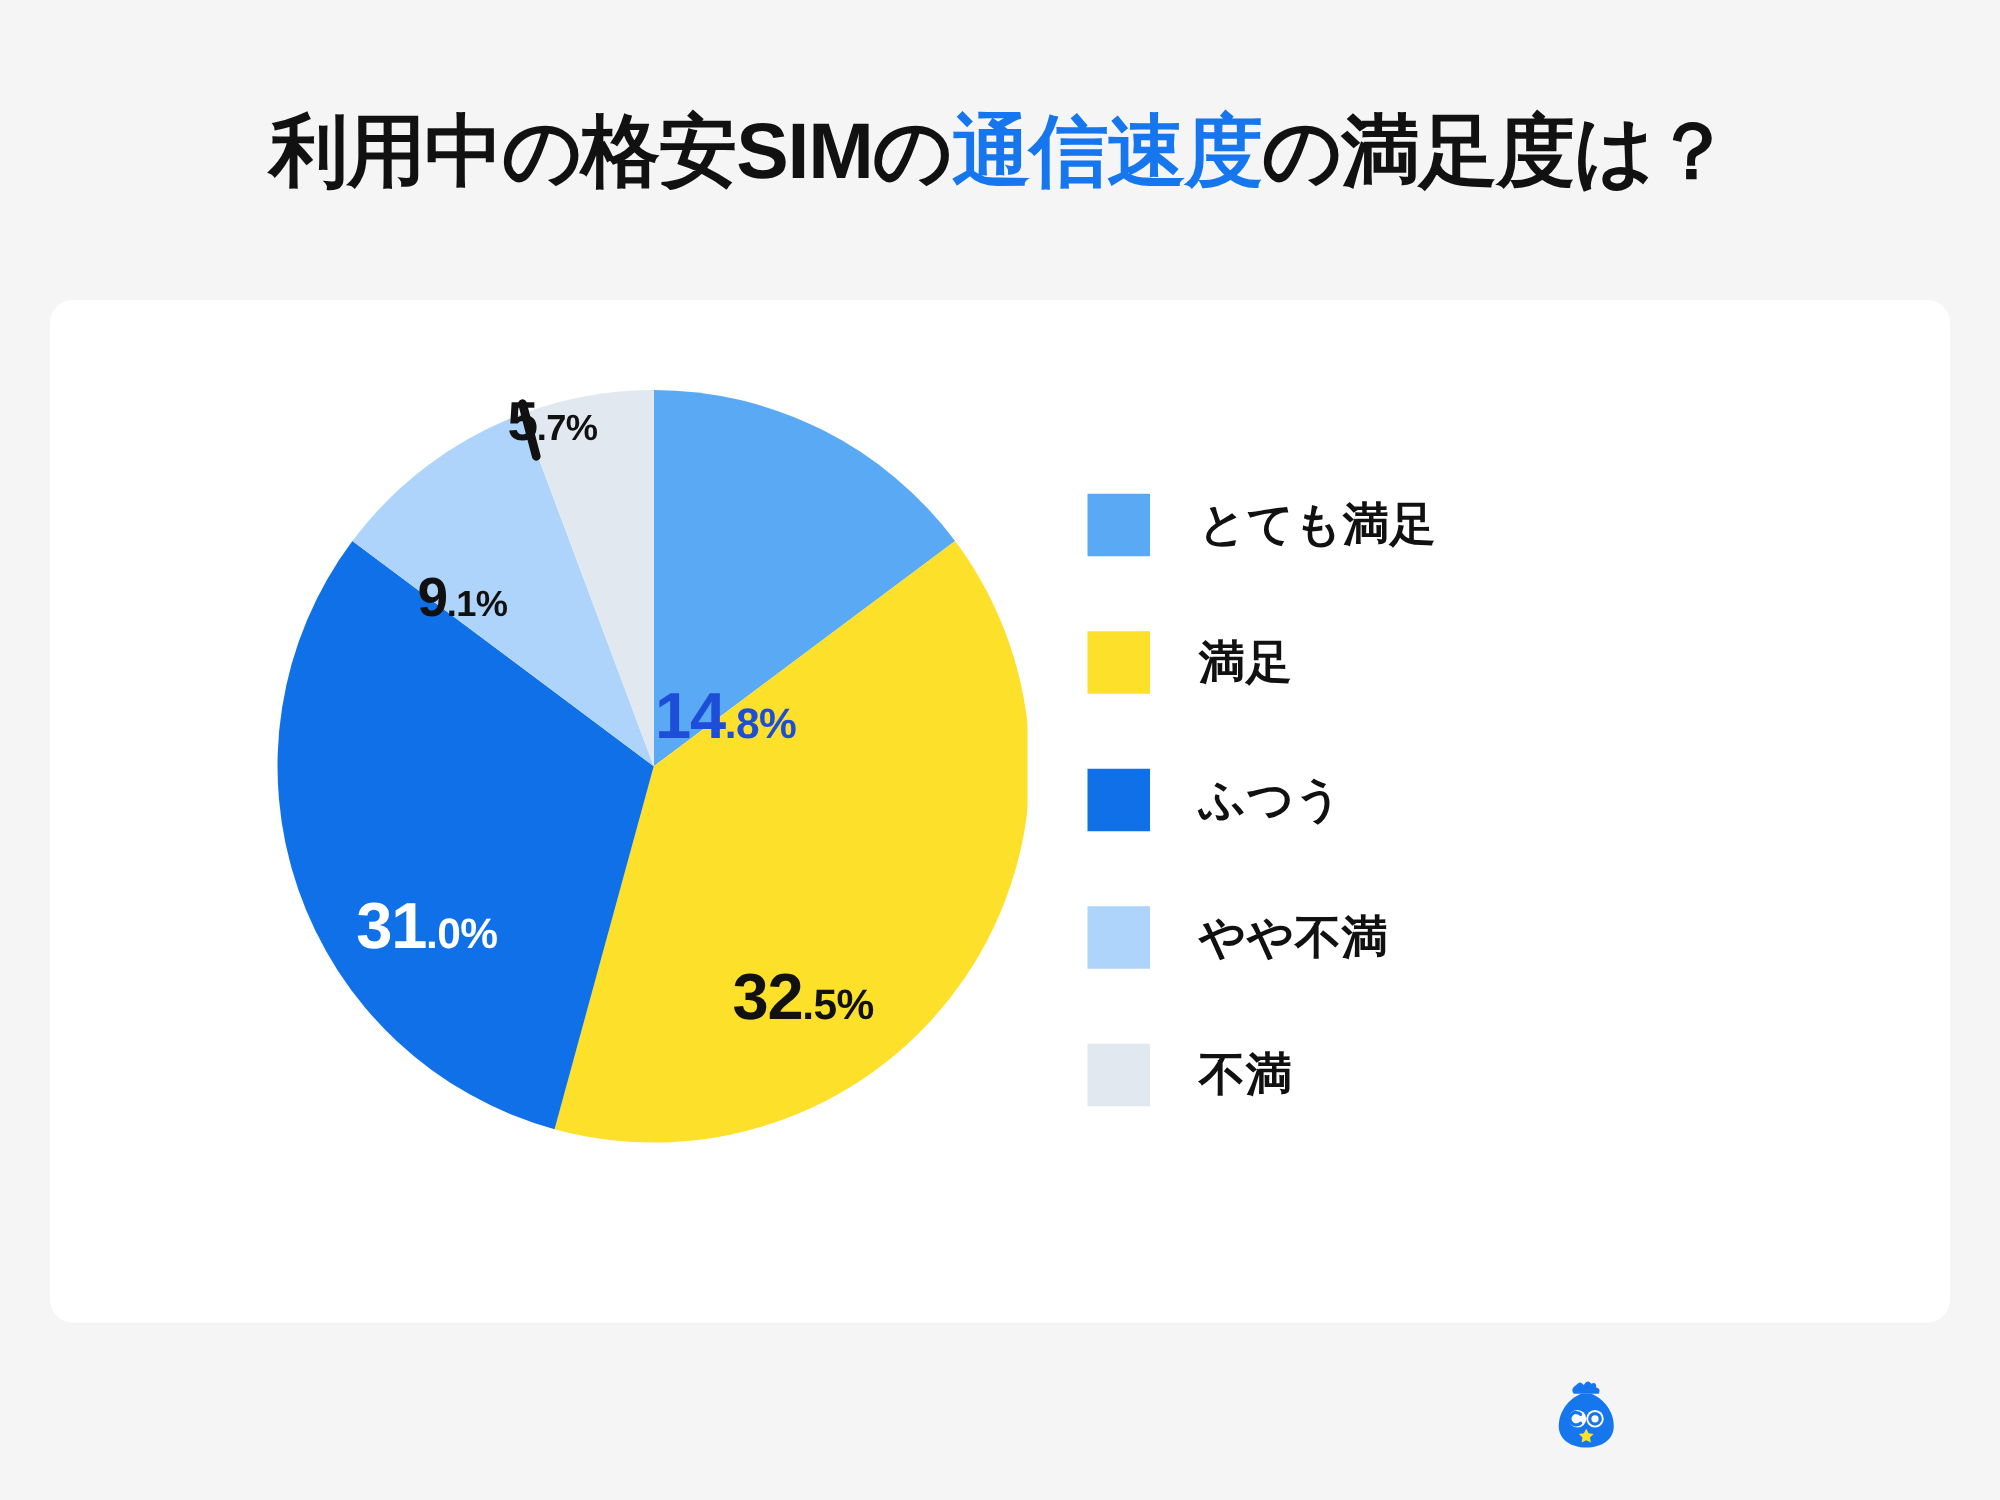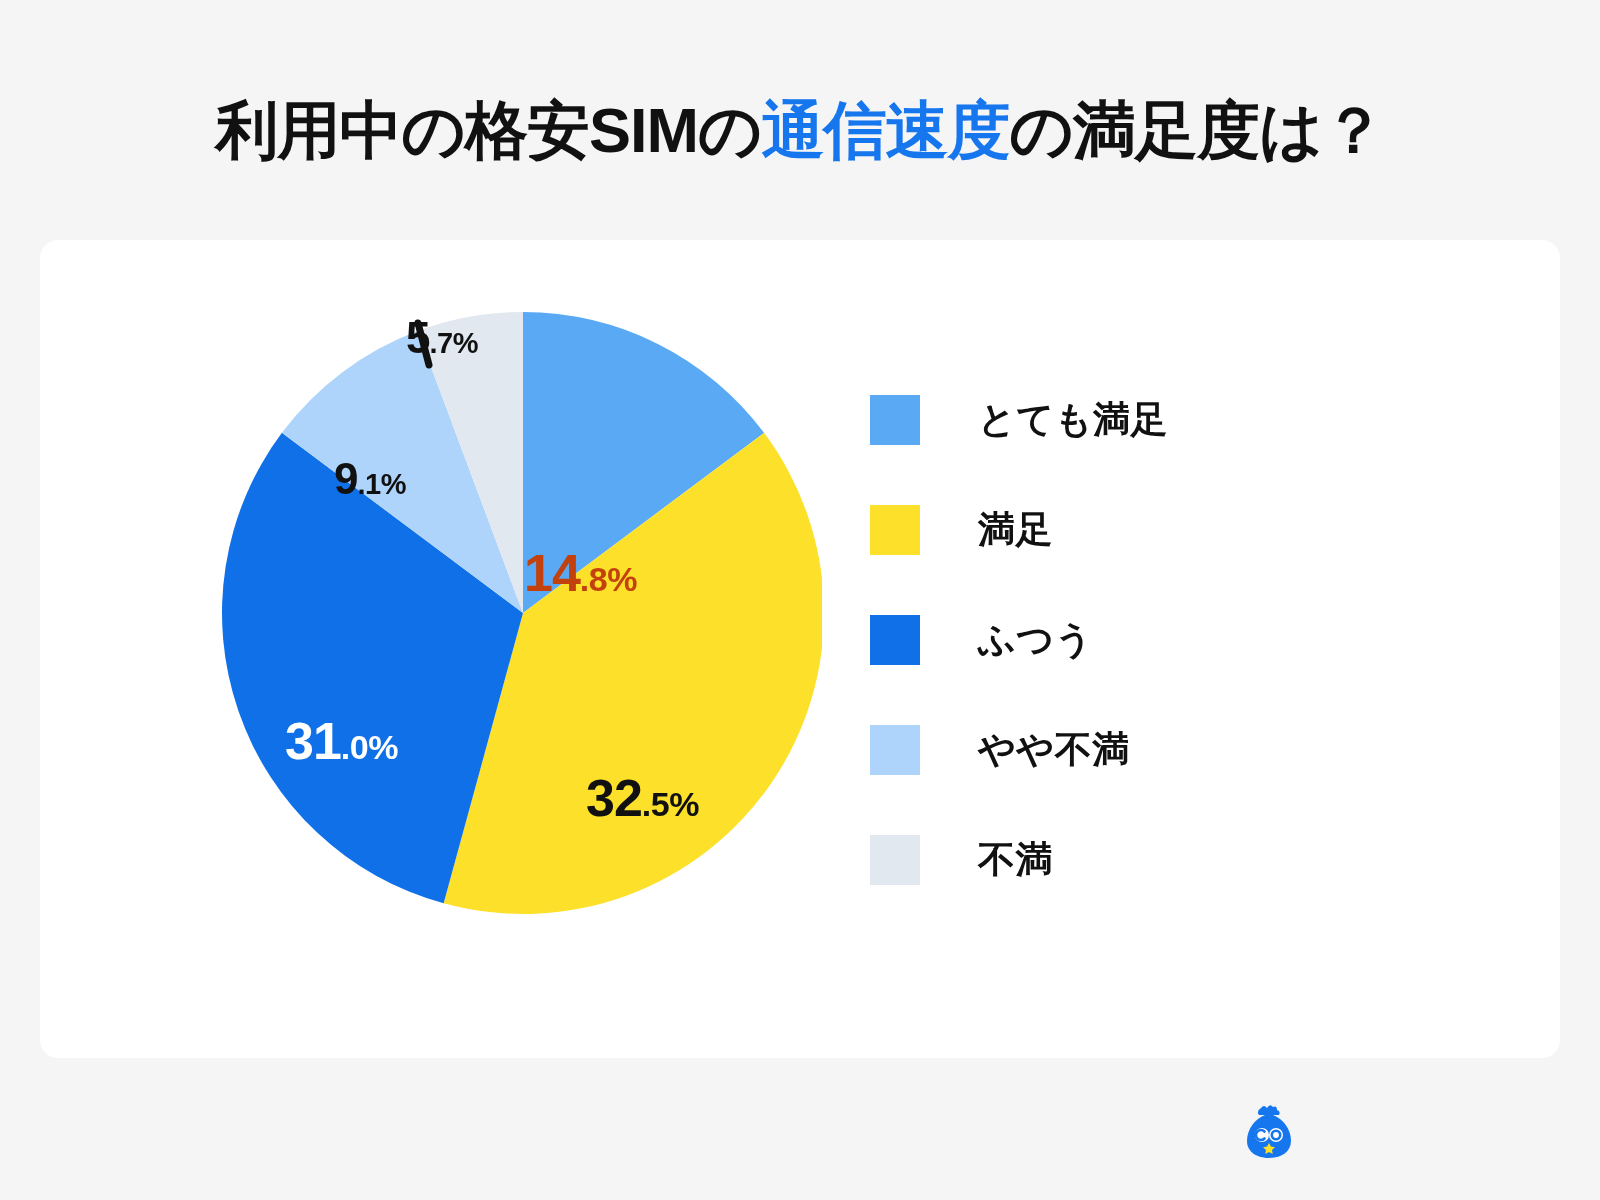--- a/index.html
+++ b/index.html
@@ -20,21 +20,20 @@
     position: absolute;
     left: 0;
     top: 78px;
     width: 1600px;
     text-align: center;
     font-size: 63px;
     font-weight: 700;
     letter-spacing: -1px;
     color: #111111;
     white-space: nowrap;
-    margin-top: 10px;
   }
   #chart-title .hl { color: #1676ee; }
 
   
   #chart-card {
     position: absolute;
     left: 40px;
     top: 240px;
     width: 1520px;
     height: 818px;
@@ -64,39 +63,38 @@
     font-size: 52px;
     letter-spacing: -1px;
   }
   .slice-label .dec {
     font-size: 34px;
     letter-spacing: -0.5px;
   }
   .slice-label.small .int { font-size: 44px; }
   .slice-label.small .dec { font-size: 29px; }
 
-  #label-very-satisfied { left: 342px; top: 212px; color: #c2410c; }
+  #label-very-satisfied { left: 342px; top: 212px; color: #1d4ed8; }
   #label-satisfied      { left: 404px; top: 437px; color: #111111; }
   #label-neutral        { left: 103px; top: 380px; color: #ffffff; }
   #label-slightly       { left: 152px; top: 122px; color: #111111; }
   #label-dissatisfied   { left: 224px; top: -19px; color: #111111; }
 
   
   #legend {
     position: absolute;
     left: 830px;
     top: 155px;
     width: 400px;
   }
   .legend-item {
     display: flex;
     align-items: center;
     height: 50px;
     margin-bottom: 60px;
-    gap: 19px;
   }
   .legend-item:last-child { margin-bottom: 4px; }
   .legend-swatch {
     width: 50px;
     height: 50px;
     flex: 0 0 50px;
   }
   .legend-label {
     margin-left: 39px;
     font-size: 37px;

